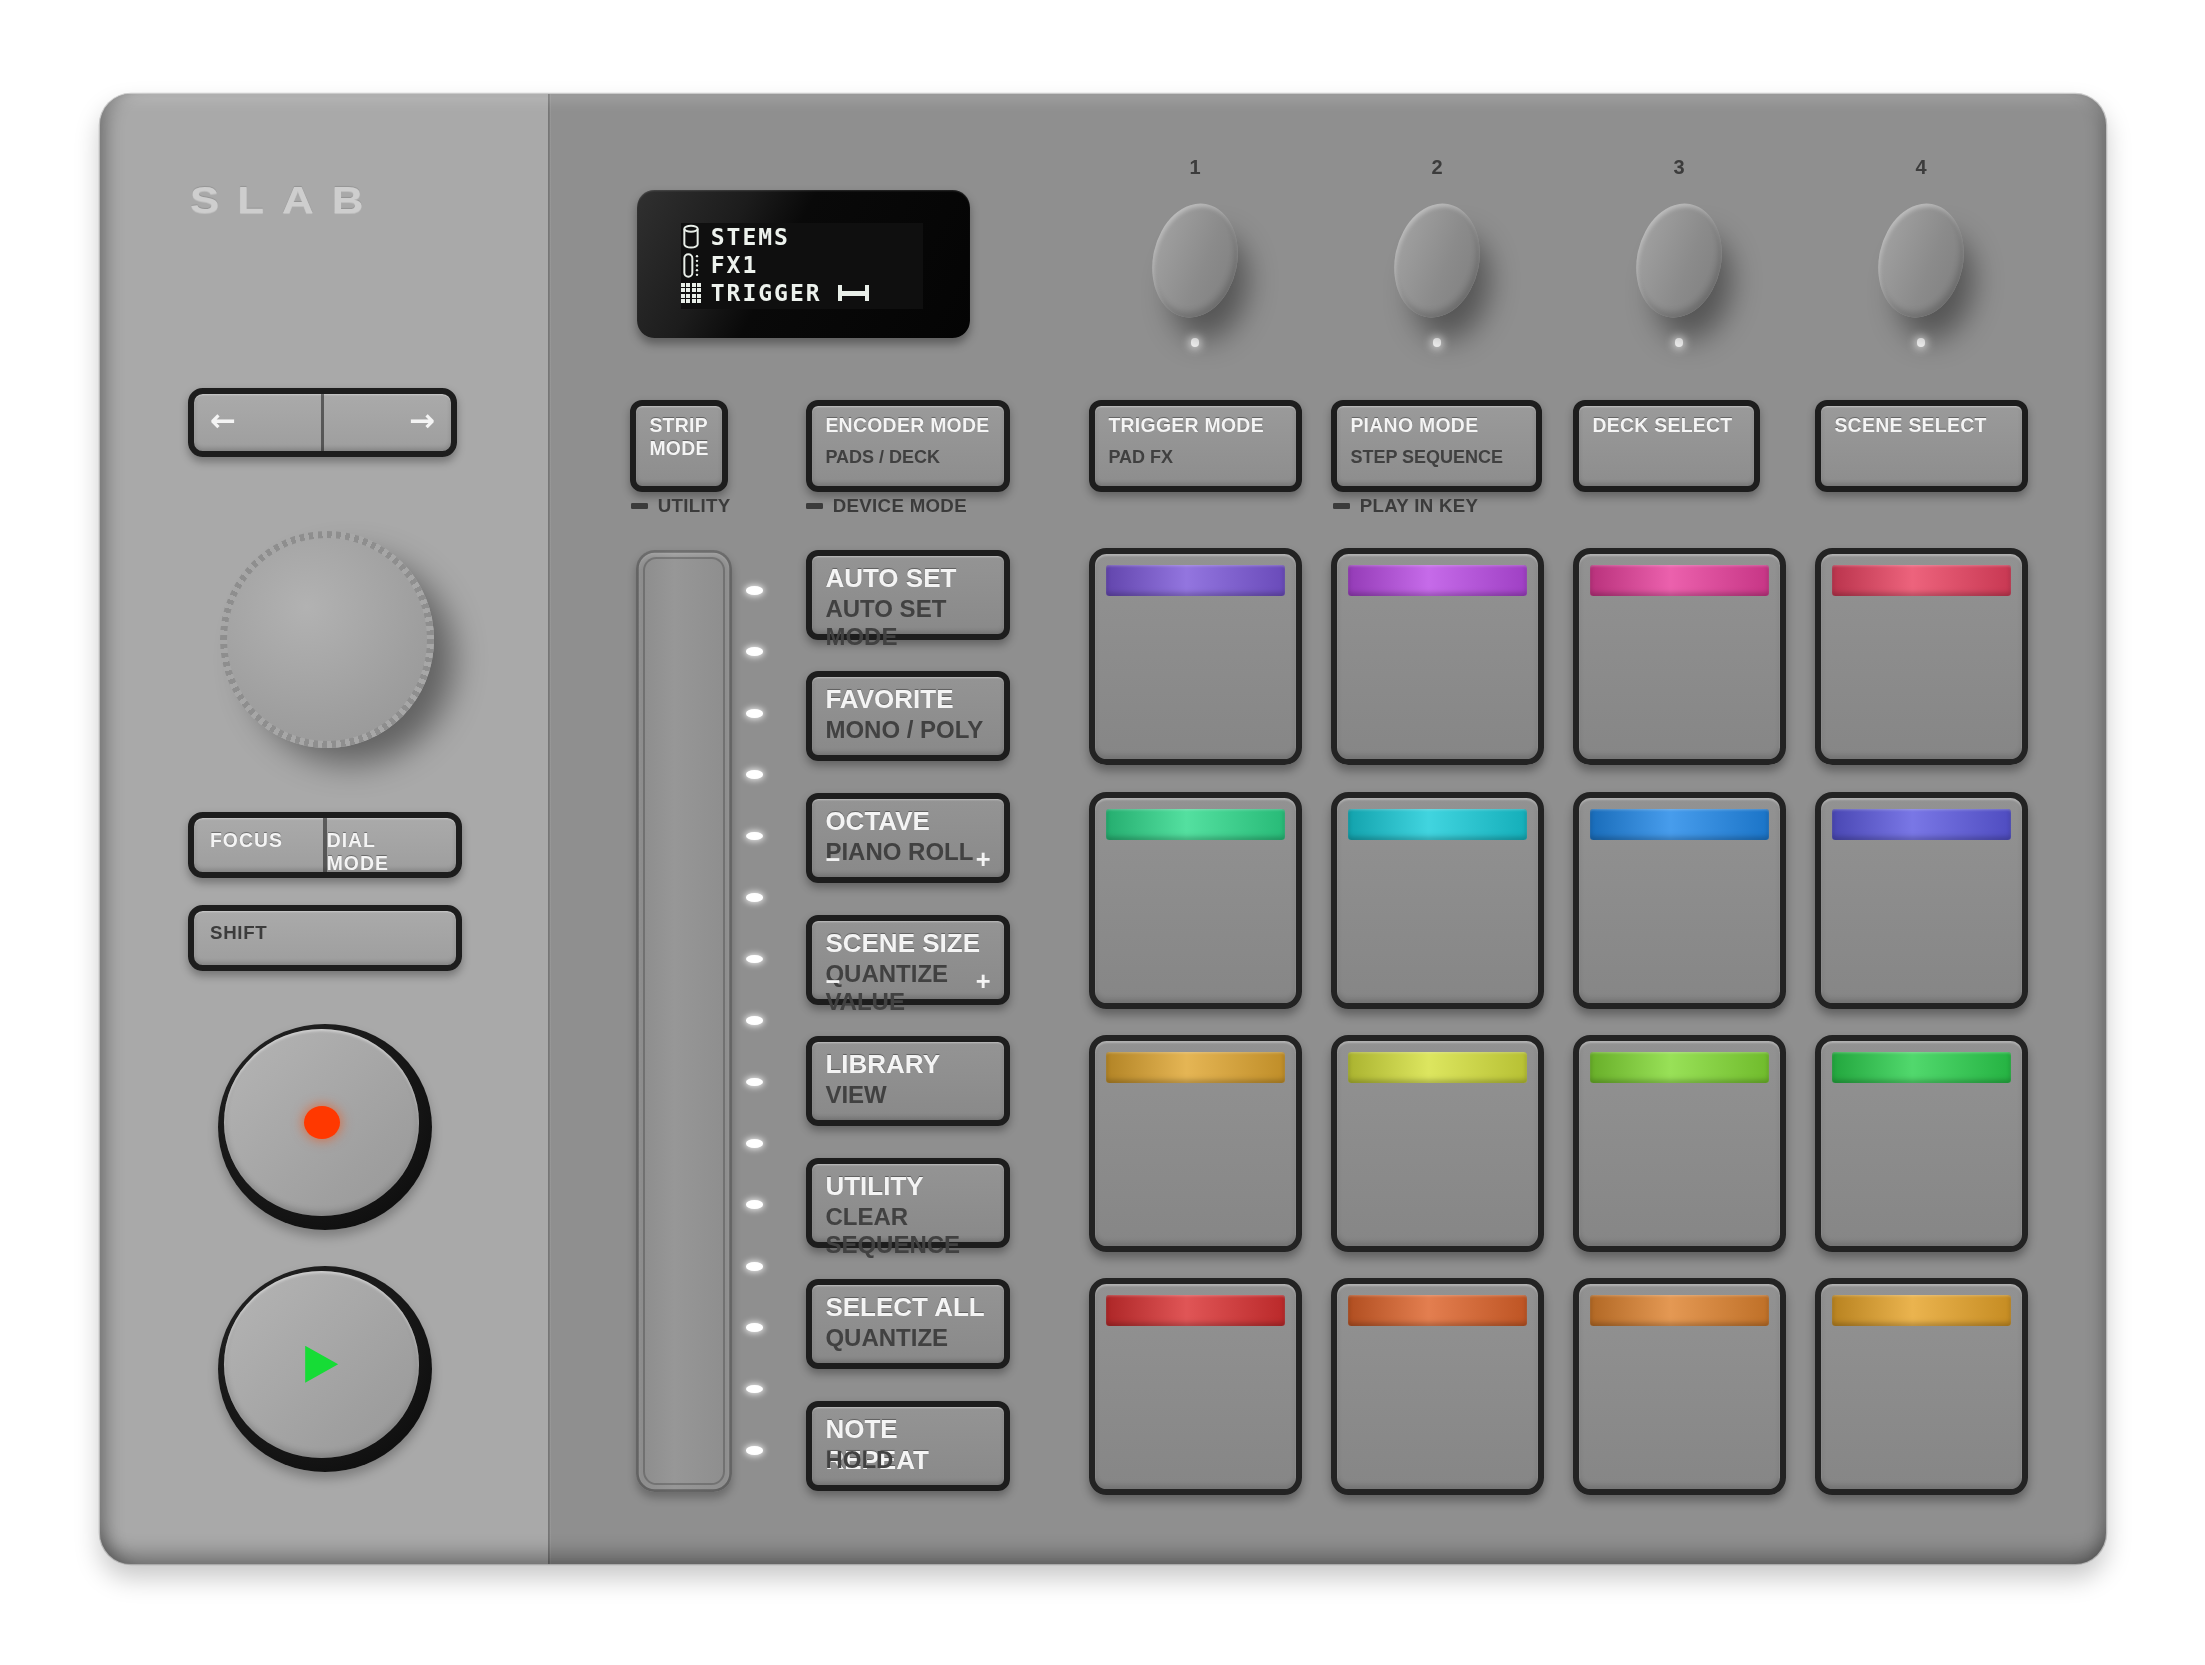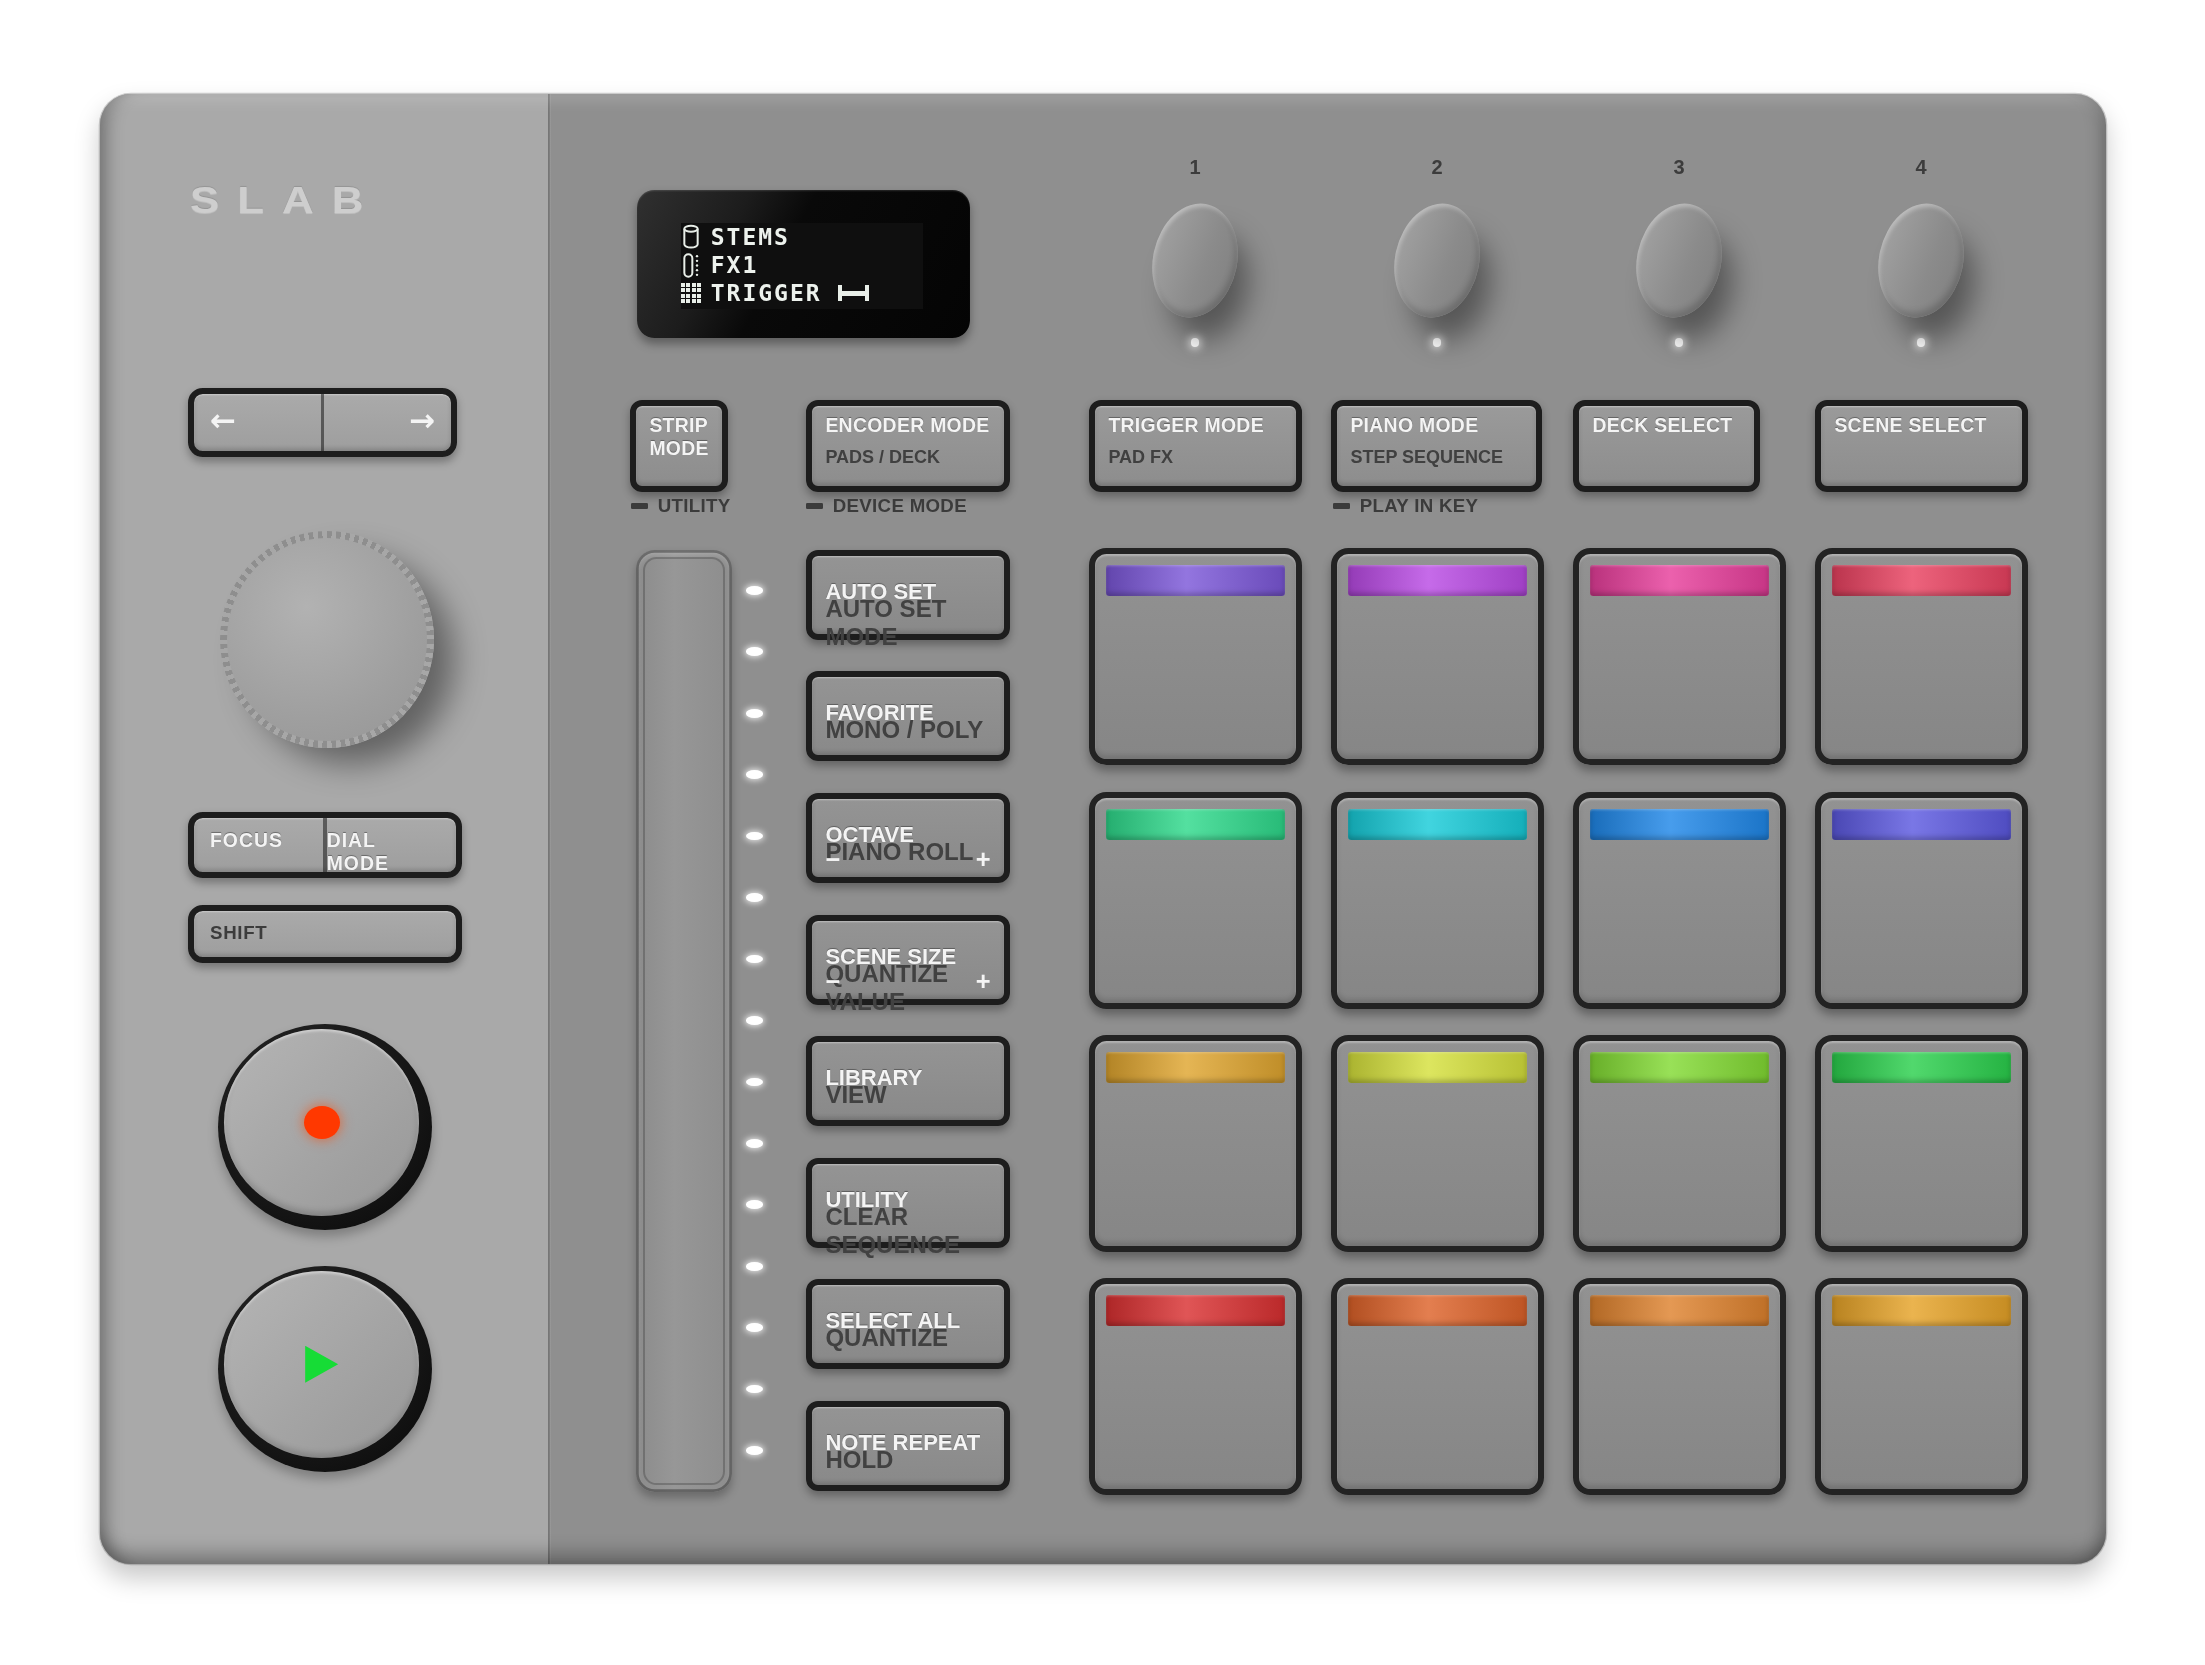--- a/index.html
+++ b/index.html
@@ -101,22 +101,22 @@
   .strip::after{content:"";position:absolute;inset:6.7px;border-radius:13.4px;
         box-shadow:inset 0 0 0 2px rgba(60,60,60,0.35);}
   .ledcol{position:absolute;left:646px;top:492px;height:869px;width:17.4px;
         display:flex;flex-direction:column;justify-content:space-between;}
   .sled{width:17.4px;height:8.7px;border-radius:50%;background:#ffffff;
         box-shadow:0 0 6.7px 1.3px rgba(255,255,255,0.8);}
 
   
   .fbtn{left:706px;width:204px;height:90px;border-radius:12px;
         background:linear-gradient(180deg,#949494,#898989);}
-  .fbtn .t{position:absolute;left:13.4px;top:6.7px;color:#f4f4f4;font-weight:bold;font-size:22px;
-           text-shadow:0 -0.7px 0.7px rgba(0,0,0,0.35);margin-top:16px;}
+  .fbtn .t{position:absolute;left:13.4px;top:6.7px;color:#f4f4f4;font-weight:bold;font-size:26px;
+           text-shadow:0 -0.7px 0.7px rgba(0,0,0,0.35);}
   .fbtn .s{position:absolute;left:13.4px;top:39px;color:#414141;font-weight:bold;font-size:24px;}
   .fbtn .minus{position:absolute;left:13.4px;bottom:2.7px;color:#f4f4f4;font-weight:bold;font-size:25.4px;}
   .fbtn .plus{position:absolute;right:13.4px;bottom:2.7px;color:#f4f4f4;font-weight:bold;font-size:25.4px;}
 
   
   .pad{position:absolute;width:213px;height:217px;border:6px solid #232323;border-radius:17.4px;
        background:linear-gradient(180deg,#929292,#868686);box-sizing:border-box;
        box-shadow:0 6px 9.4px rgba(0,0,0,0.32), inset 0 2px 2px rgba(255,255,255,0.30),
                   inset 0 -4px 5.3px rgba(0,0,0,0.14);}
   .padstrip{position:absolute;left:10.7px;right:10.7px;top:10.7px;height:31px;border-radius:3.3px;
@@ -150,21 +150,21 @@
     <div class="btn split" style="left:88px;top:718px;width:274px;height:66px;">
       <div class="half">
         <span class="lblw tl" style="font-size:19.4px;">FOCUS</span>
       </div>
       <div class="divider"></div>
       <div class="half">
         <span class="lblw tr" style="font-size:19.4px;">DIAL MODE</span>
       </div>
     </div>
 
-    <div class="btn" style="left:88px;top:811px;width:274px;height:58px;">
+    <div class="btn" style="left:88px;top:811px;width:274px;height:66px;">
       <span class="lbld tl">SHIFT</span>
     </div>
 
     <div class="round-btn" style="left:118px;top:930px;">
       <div class="round-face">
         <div class="rec-dot" style="background-color: rgb(255, 56, 0);"></div>
       </div>
     </div>
 
     <div class="round-btn" style="left:118px;top:1172px;">

